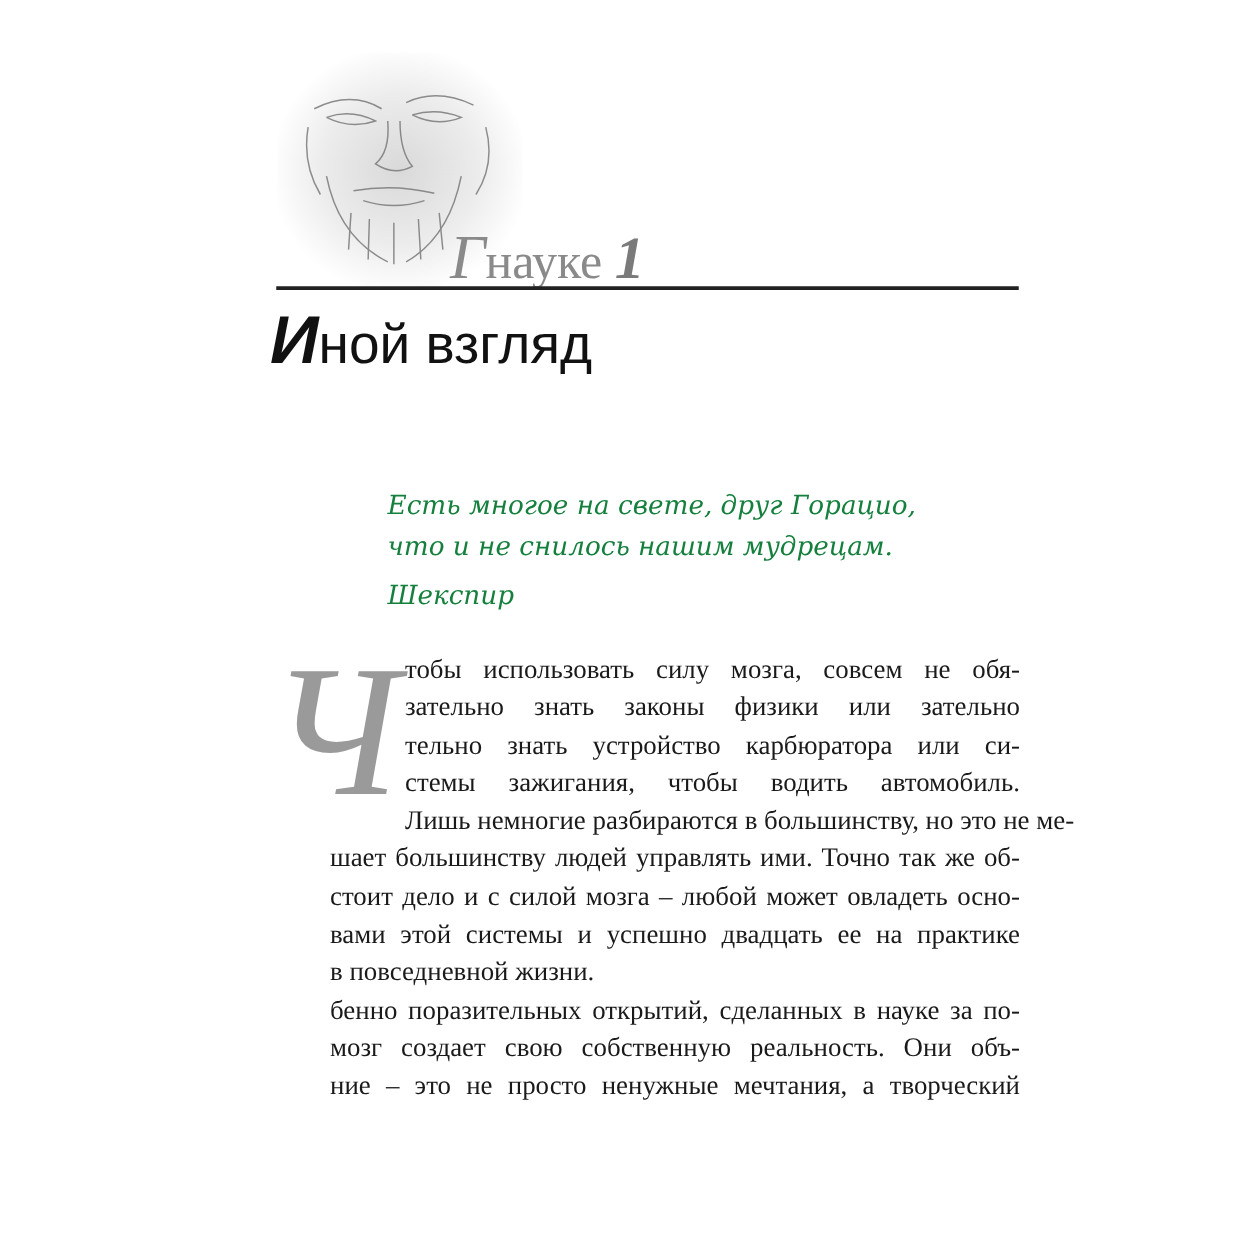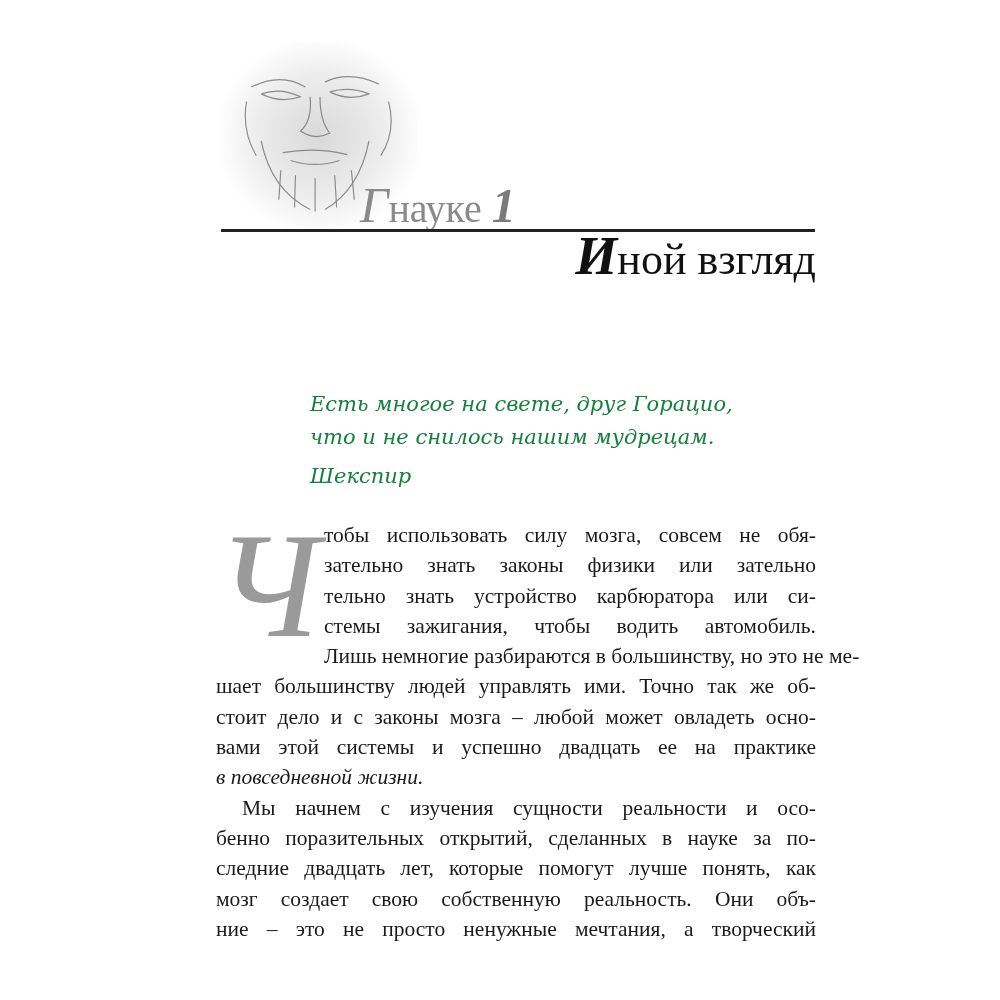--- a/index.html
+++ b/index.html
@@ -6,33 +6,33 @@
   body { width: 1000px; height: 1000px; position: relative; overflow: hidden;
          font-family: "DejaVu Serif", "Liberation Serif", serif; color: #1a1a1a; }
   .portrait { position: absolute; left: 222px; top: 42px; width: 196px; height: 188px;
               background: radial-gradient(ellipse at 50% 50%, #d9d9d9 0%, #ececec 45%, #ffffff 75%); }
   .portrait svg { width: 100%; height: 100%; }
   .chapter { position: absolute; left: 360px; top: 180px; width: 260px; height: 50px;
              font-family: "Liberation Serif", serif; font-size: 40px; color: #8a8a8a; line-height: 50px; }
   .chapter .cap { font-style: italic; font-size: 50px; }
   .chapter .num { font-style: italic; font-weight: bold; font-size: 48px; color: #7a7a7a; }
   .rule { position: absolute; left: 221px; top: 229px; width: 594px; height: 3px; background: #222; }
-  .title { position: absolute; left: 216px; top: 232px; width: 600px; text-align: right;
-           font-family: Liberation Serif, serif; font-size: 44px; line-height: 48px; color: #111; }
+  .title { position: absolute; left: 216px; top: 248px; width: 600px; text-align: left;
+           font-family: Liberation Sans, sans-serif; font-size: 44px; line-height: 48px; color: #111; }
   .title .cap { font-style: italic; font-weight: bold; font-size: 54px; }
   .epigraph { position: absolute; left: 310px; top: 388px; width: 480px;
               font-family: "DejaVu Serif", serif; font-style: italic; font-size: 21px; line-height: 33px; color: #15803d; }
   .epigraph .author { display: block; text-align: left; padding-right: 20px; margin-top: 6px; }
   .body { position: absolute; left: 216px; top: 520px; width: 600px;
           font-family: "Liberation Serif", serif; font-size: 21.5px; line-height: 30.3px; color: #1a1a1a; text-align: justify; }
   .body p { margin: 0; }
   .dropcap { float: left; font-family: "Liberation Serif", serif; font-style: italic; font-size: 150px;
              line-height: 130px; color: #9a9a9a; width: 100px; height: 150px; margin: 0 8px 0 0; }
-  .line { display: block; white-space: nowrap; text-align-last: justify; }
-  .line.last { text-align-last: left; font-style: italic; }
+  .line { display: block; white-space: nowrap; text-align-last: justify; margin-left: 48px; }
+  .line.last { text-align-last: left; }
   .indent { padding-left: 26px; }
 </style>
 </head>
 <body>
 
 <div class="portrait">
   <svg viewBox="0 0 200 190">
     <g stroke="#7a7a7a" fill="none" stroke-width="1.2" opacity="0.85">
       <path d="M30 45 Q60 30 85 45"></path>
       <path d="M105 40 Q130 28 160 42"></path>
@@ -67,25 +67,23 @@
 
 <div class="body">
   <p>
     <span class="dropcap">Ч</span>
     <span class="line">тобы использовать силу мозга, совсем не обя-</span>
     <span class="line">зательно знать законы физики или зательно</span>
     <span class="line">тельно знать устройство карбюратора или си-</span>
     <span class="line">стемы зажигания, чтобы водить автомобиль.</span>
     <span class="line">Лишь немногие разбираются в большинству, но это не ме-</span>
     <span class="line">шает большинству людей управлять ими. Точно так же об-</span>
-    <span class="line">стоит дело и с законы мозга – любой может овладеть осно-</span>
+    <span class="line">стоит дело и с силой мозга – любой может овладеть осно-</span>
     <span class="line">вами этой системы и успешно двадцать ее на практике</span>
     <span class="line last">в повседневной жизни.</span>
   </p>
   <p>
-    <span class="line indent">Мы начнем с изучения сущности реальности и осо-</span>
     <span class="line">бенно поразительных открытий, сделанных в науке за по-</span>
-    <span class="line">следние двадцать лет, которые помогут лучше понять, как</span>
     <span class="line">мозг создает свою собственную реальность. Они объ-</span>
     <span class="line">ние – это не просто ненужные мечтания, а творческий</span>
 
   </p>
 </div>
 
 </body></html>

